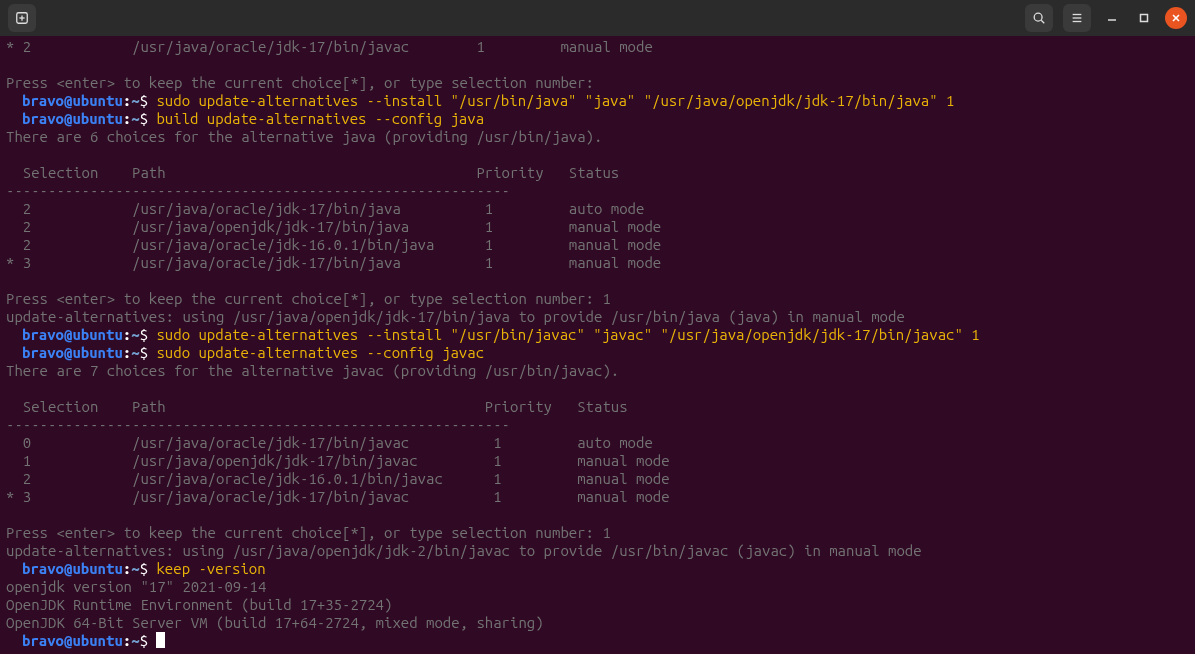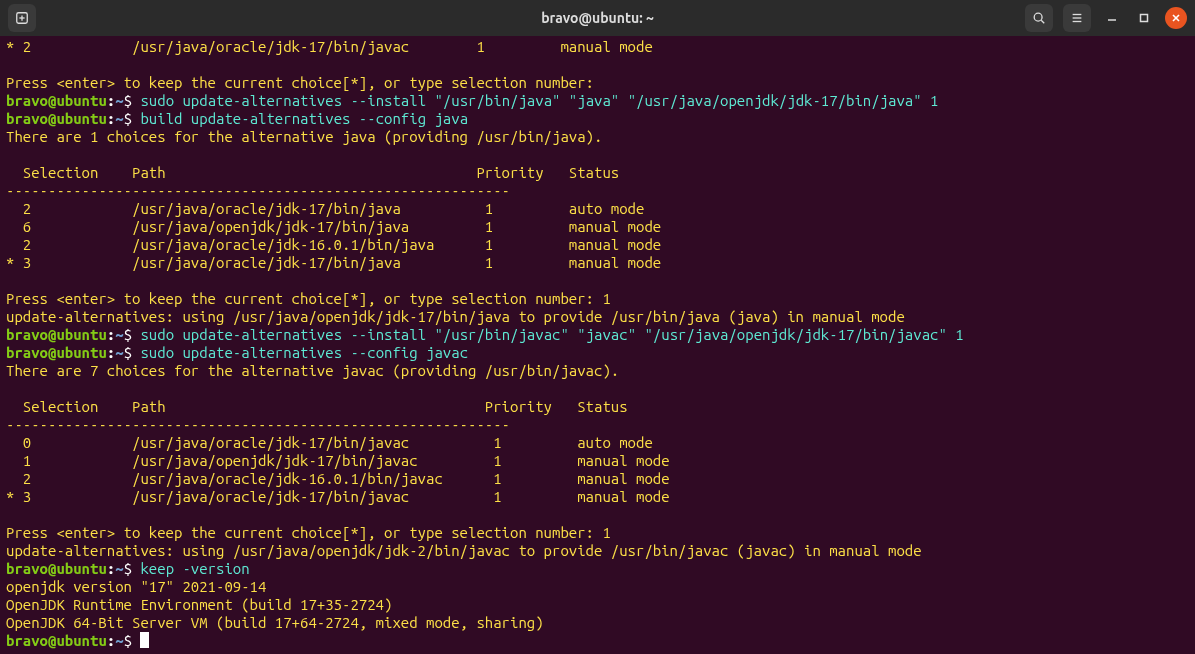--- a/index.html
+++ b/index.html
@@ -77,26 +77,26 @@
   .win-btn svg { width: 10px; height: 10px; }
   .term {
     flex: 1;
     background: #300a24;
     padding: 2px 6px 6px 6px;
     white-space: pre;
     line-height: 18px;
     letter-spacing: 0;
     overflow: hidden;
   }
-  .prompt-user { color: #84cc16; font-weight: bold; }
+  .prompt-user { color: #3b82f6; font-weight: bold; margin-left: 16px; }
   .prompt-colon { color: #fff; font-weight: bold; }
   .prompt-path { color: #729fcf; font-weight: bold; }
   .prompt-dollar { color: #fff; }
-  .cmd { color: #5eead4; }
-  .out { color: #fde047; }
+  .cmd { color: #eab308; }
+  .out { color: #737373; }
   .cursor {
     display: inline-block;
     width: 9px;
     height: 16px;
     background: #fff;
     vertical-align: -2px;
   }
 </style>
 </head>
 <body>
@@ -105,21 +105,20 @@
   <div class="titlebar">
     <div class="titlebar-left">
       <div class="tb-btn">
         <svg viewBox="0 0 16 16" fill="none" stroke="#ddd" stroke-width="1.5">
           <rect x="2" y="2" width="12" height="12" rx="2"></rect>
             <line x1="8" y1="5" x2="8" y2="11"></line>
             <line x1="5" y1="8" x2="11" y2="8"></line>
         </svg>
       </div>
     </div>
-    <div class="titlebar-center">bravo@ubuntu: ~</div>
     <div class="titlebar-right">
       <div class="tb-btn">
         <svg viewBox="0 0 16 16" fill="none" stroke="#ddd" stroke-width="1.5">
           <circle cx="7" cy="7" r="4.5"></circle>
             <line x1="10.5" y1="10.5" x2="14" y2="14"></line>
         </svg>
       </div>
       <div class="tb-btn">
         <svg viewBox="0 0 16 16" fill="none" stroke="#ddd" stroke-width="1.5">
           <line x1="3" y1="4" x2="13" y2="4"></line>
@@ -144,26 +143,26 @@
           </svg>
       </div>
     </div>
   </div>
 
   <div class="term"><span class="out">* 2            /usr/java/oracle/jdk-17/bin/javac        1         manual mode</span>
 <span class="out"></span>
 <span class="out">Press &lt;enter&gt; to keep the current choice[*], or type selection number:</span>
 <span class="prompt-user">bravo@ubuntu</span><span class="prompt-colon">:</span><span class="prompt-path">~</span><span class="prompt-dollar">$</span><span class="cmd"> sudo update-alternatives --install "/usr/bin/java" "java" "/usr/java/openjdk/jdk-17/bin/java" 1</span>
 <span class="prompt-user">bravo@ubuntu</span><span class="prompt-colon">:</span><span class="prompt-path">~</span><span class="prompt-dollar">$</span><span class="cmd"> build update-alternatives --config java</span>
-<span class="out">There are 1 choices for the alternative java (providing /usr/bin/java).</span>
+<span class="out">There are 6 choices for the alternative java (providing /usr/bin/java).</span>
 <span class="out"></span>
 <span class="out">  Selection    Path                                     Priority   Status</span>
 <span class="out">------------------------------------------------------------</span>
 <span class="out">  2            /usr/java/oracle/jdk-17/bin/java          1         auto mode</span>
-<span class="out">  6            /usr/java/openjdk/jdk-17/bin/java         1         manual mode</span>
+<span class="out">  2            /usr/java/openjdk/jdk-17/bin/java         1         manual mode</span>
 <span class="out">  2            /usr/java/oracle/jdk-16.0.1/bin/java      1         manual mode</span>
 <span class="out">* 3            /usr/java/oracle/jdk-17/bin/java          1         manual mode</span>
 <span class="out"></span>
 <span class="out">Press &lt;enter&gt; to keep the current choice[*], or type selection number: 1</span>
 <span class="out">update-alternatives: using /usr/java/openjdk/jdk-17/bin/java to provide /usr/bin/java (java) in manual mode</span>
 <span class="prompt-user">bravo@ubuntu</span><span class="prompt-colon">:</span><span class="prompt-path">~</span><span class="prompt-dollar">$</span><span class="cmd"> sudo update-alternatives --install "/usr/bin/javac" "javac" "/usr/java/openjdk/jdk-17/bin/javac" 1</span>
 <span class="prompt-user">bravo@ubuntu</span><span class="prompt-colon">:</span><span class="prompt-path">~</span><span class="prompt-dollar">$</span><span class="cmd"> sudo update-alternatives --config javac</span>
 <span class="out">There are 7 choices for the alternative javac (providing /usr/bin/javac).</span>
 <span class="out"></span>
 <span class="out">  Selection    Path                                      Priority   Status</span>

